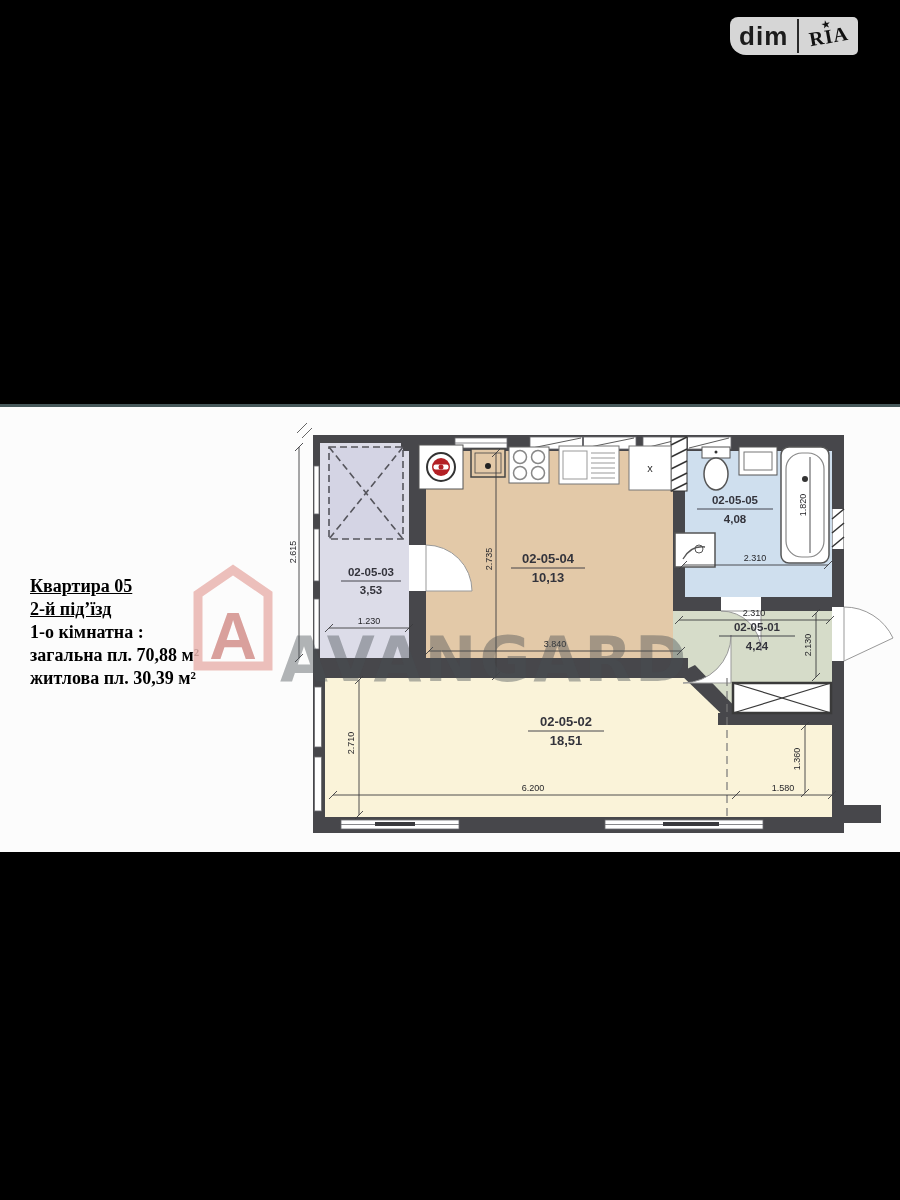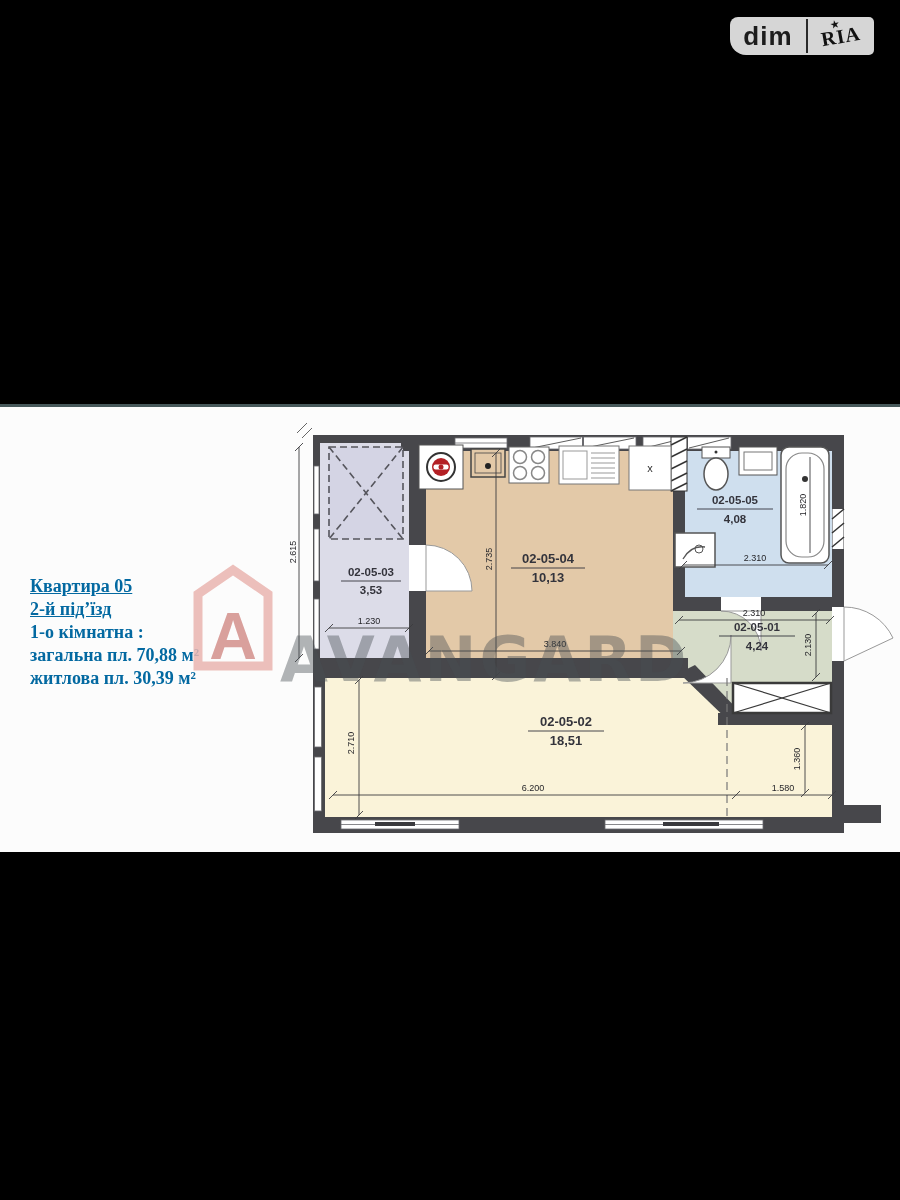--- a/index.html
+++ b/index.html
@@ -2,42 +2,42 @@
 <html><head>
 <meta charset="utf-8">
 <style>
   html,body { margin:0; padding:0; }
   body {
     width:900px; height:1200px; background:#000; position:relative;
     font-family:"Liberation Sans", sans-serif; overflow:hidden;
   }
   
   .badge {
-    position:absolute; left:730px; top:17px; width:144px; height:38px;
+    position:absolute; left:730px; top:17px; width:128px; height:38px;
     background:#d6d6d6; border-radius:8px 5px 5px 16px;
     display:flex; align-items:stretch; z-index:10;
   }
   .badge-left { flex:1.15; display:flex; align-items:center; justify-content:center; }
   .badge-left span { font-size:26px; font-weight:600; color:#1c1c1c; letter-spacing:1px; }
   .badge-divider { width:2px; background:#2a2a2a; margin:2px 0; }
   .badge-right { flex:1; position:relative; display:flex; align-items:center; justify-content:center; }
   .badge-right .ria {
     font-family:"Liberation Serif", serif; font-weight:bold; font-size:20px;
     color:#111; transform:rotate(-10deg); letter-spacing:1px; display:inline-block;
   }
   .badge-right .star {
     position:absolute; top:1px; left:22px; font-size:11px; color:#111; transform:rotate(-12deg);
   }
   
   .white-band {
     position:absolute; left:0; top:404px; width:900px; height:448px;
     background:#fcfcfc; border-top:3px solid #46585a; box-sizing:border-box;
   }
   
-  .info { position:absolute; left:30px; top:168px; color:#0369a1;
+  .info { position:absolute; left:30px; top:168px; color:#000000;
           font-family:"Liberation Serif", serif; font-weight:bold; font-size:18px; line-height:23px; }
   .info .u { text-decoration:underline; }
   
   .wm-logo { position:absolute; left:192px; top:157px; width:82px; height:108px; z-index:6; opacity:0.85; }
   .wm-text {
     position:absolute; left:280px; top:172px; z-index:6;
     font-family:"DejaVu Sans", sans-serif; font-weight:bold; font-size:62px; letter-spacing:3px;
     color:rgba(72,78,84,0.42); white-space:nowrap;margin-top:44px;
   }
   

